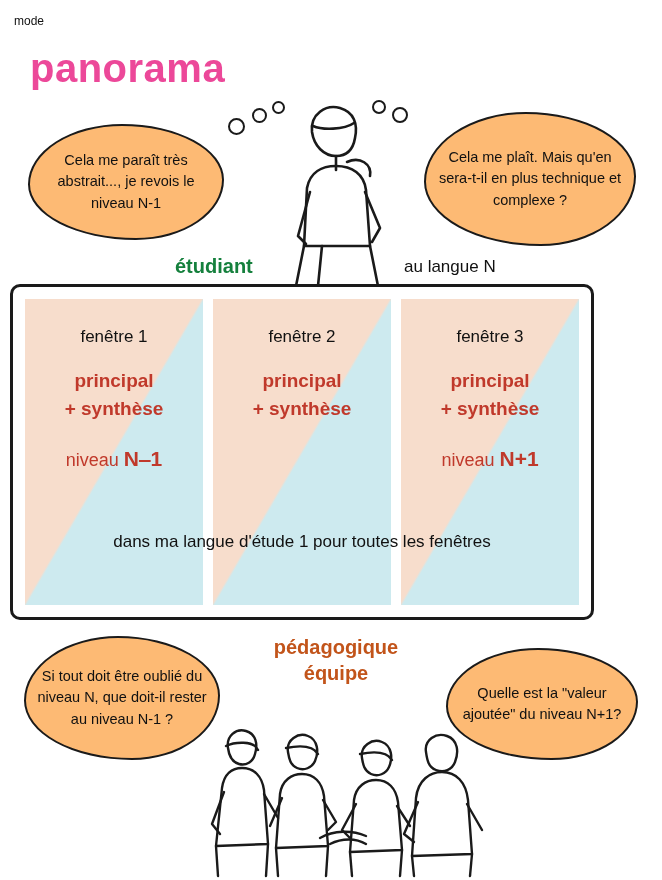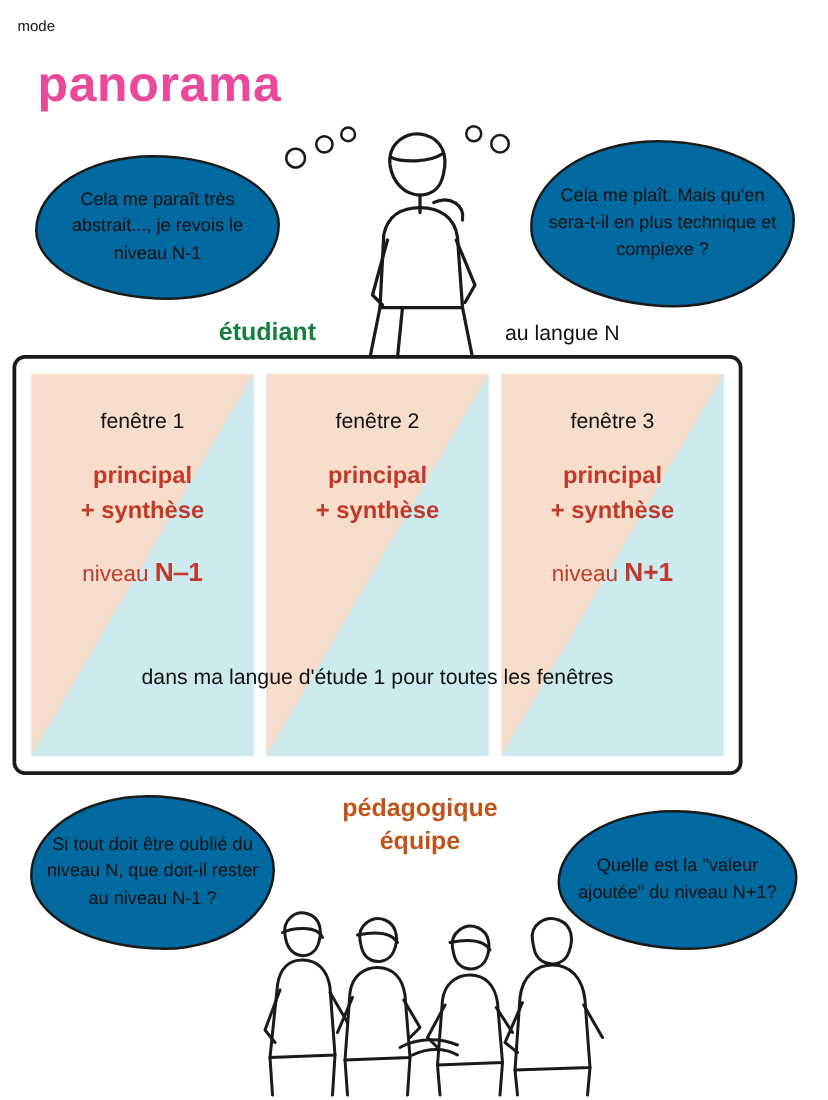--- a/index.html
+++ b/index.html
@@ -31,21 +31,21 @@
     font-size: 40px;
     font-weight: bold;
     color: #ec4899;
     letter-spacing: 0.5px;
     margin-left: 12px;
   }
 
   
   .bubble {
     position: absolute;
-    background: #0369a1;
+    background: #fdba74;
     border: 2.5px solid #1a1a1a;
     text-align: center;
     font-size: 14.5px;
     line-height: 1.45;
     color: #111;
     display: flex;
     align-items: center;
     justify-content: center;
     padding: 8px 10px;
     box-sizing: border-box;

